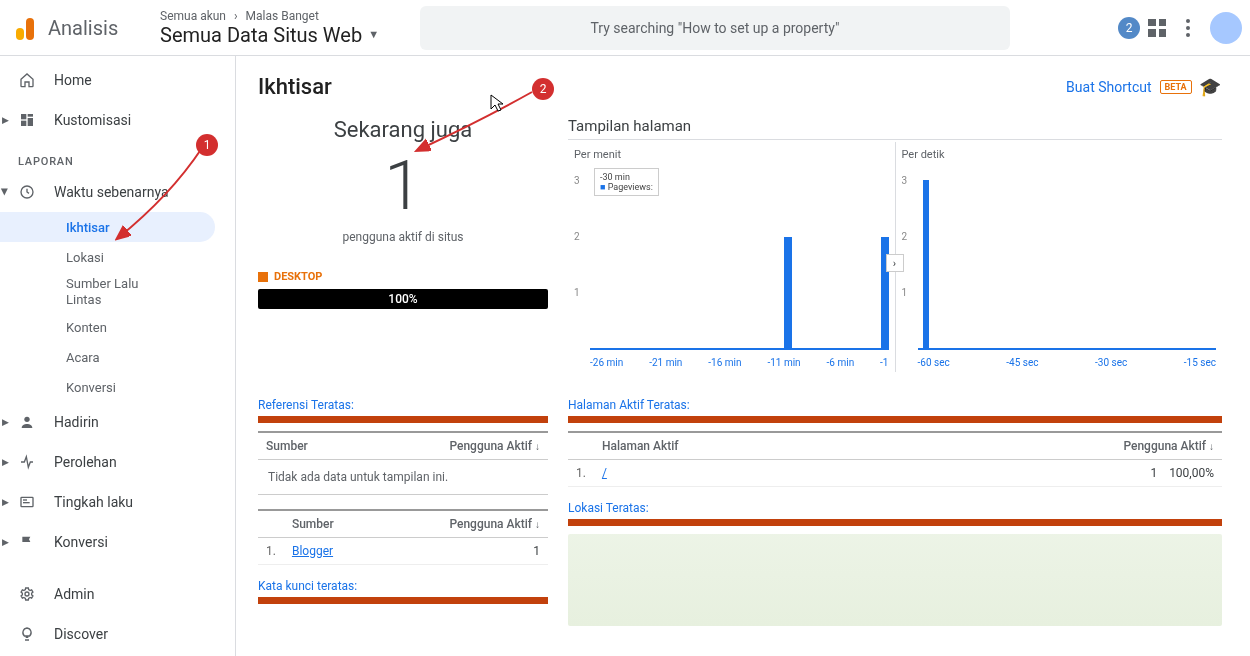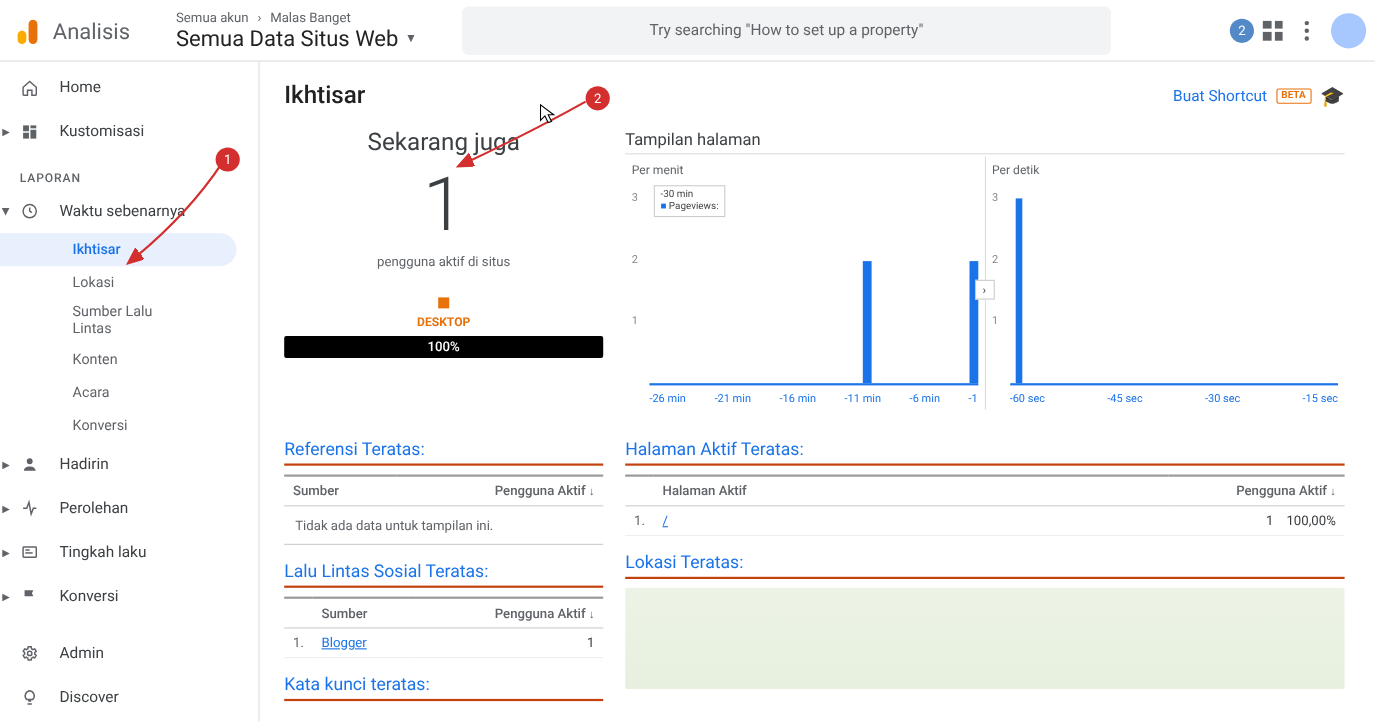--- a/index.html
+++ b/index.html
@@ -46,21 +46,21 @@
     .page-title { font-size: 22px; font-weight: 500; color: #212121; }
     .head-right { margin-left: auto; display: flex; align-items: center; gap: 8px; }
     .shortcut-link { color: #1a73e8; font-size: 14px; }
     .beta-tag { font-size: 9px; color: #e8710a; border: 1px solid #e8710a; padding: 1px 4px; border-radius: 2px; font-weight: 700; }
     
     .realtime-row { display: flex; gap: 20px; margin-top: 18px; }
     .realtime-left { width: 290px; text-align: center; }
     .rt-now { font-size: 22px; color: #3c4043; }
     .rt-count { font-size: 68px; font-weight: 300; line-height: 1; margin: 10px 0; }
     .rt-label { font-size: 12px; color: #5f6368; }
-    .desktop-row { margin-top: 26px; text-align: left; font-size: 11px; color: #e8710a; font-weight: 700; display: flex; align-items: center; gap: 6px; flex-direction: column; }
+    .desktop-row { margin-top: 26px; text-align: left; font-size: 11px; color: #e8710a; font-weight: 700; display: flex; align-items: center; gap: 6px; }
     .desktop-row .sq { width: 10px; height: 10px; background: #e8710a; }
     .pct-bar { margin-top: 6px; height: 20px; background: #000000; color: #fff; font-size: 12px; font-weight: 500; display: flex; align-items: center; justify-content: center; border-radius: 2px; }
     
     .realtime-right { flex: 1; }
     .tph-title { font-size: 15px; color: #3c4043; border-bottom: 1px solid #dadce0; padding-bottom: 4px; }
     .charts-row { display: flex; height: 230px; margin-top: 2px; position: relative; }
     .chart { flex: 1; border-right: 1px solid #dadce0; position: relative; padding: 6px 0 0 6px; }
     .chart:last-child { border-right: 0; }
     .chart-head { font-size: 11px; color: #5f6368; }
     .chart-body { position: absolute; left: 22px; right: 6px; top: 38px; bottom: 22px; border-bottom: 2px solid #1a73e8; }
@@ -68,21 +68,21 @@
     .chart-y span { position: absolute; font-size: 10px; color: #888; transform: translateY(-50%); }
     .chart-x { position: absolute; bottom: 4px; left: 22px; right: 6px; display: flex; justify-content: space-between; font-size: 10px; color: #1a73e8; }
     .bar-v { position: absolute; bottom: 0; width: 8px; background: #1a73e8; }
     .legend-box { position: absolute; top: 26px; left: 26px; border: 1px solid #ccc; background: #fff; padding: 3px 5px; font-size: 9px; color: #444; }
     .chev-toggle { position: absolute; top: 112px; right: -9px; width: 18px; height: 18px; border: 1px solid #ccc; background: #fff; display: flex; align-items: center; justify-content: center; font-size: 11px; z-index: 5; }
     
     
     .tables-row { display: flex; gap: 20px; margin-top: 26px; }
     .t-left { width: 290px; }
     .t-right { flex: 1; }
-    .sec-title { font-size: 16px; color: #1a73e8; border-bottom: 2px solid #c2410c; padding-bottom: 4px; margin-bottom: 8px; }
+    .sec-title { font-size: 12px; color: #1a73e8; border-bottom: 7px solid #c2410c; padding-bottom: 4px; margin-bottom: 8px; }
     table.ga { width: 100%; border-collapse: collapse; font-size: 12px; }
     table.ga th { border-top: 2px solid #999; border-bottom: 1px solid #ccc; padding: 6px 8px; color: #5f6368; font-weight: 500; text-align: left; }
     table.ga th.r { text-align: right; }
     table.ga td { padding: 6px 8px; border-bottom: 1px solid #eee; }
     table.ga td.num { text-align: left; width: 22px; color: #666; }
     table.ga td.r { text-align: right; }
     .link-cell { color: #1a73e8; text-decoration: underline; cursor: pointer; }
     .sort-icon { font-size: 10px; }
     .nodata { text-align: left; padding: 10px; font-size: 12px; color: #5f6368; border-bottom: 1px solid #ccc; }
     .map-placeholder { height: 92px; background: linear-gradient(180deg,#e0ecd6 0%, #d7e6c9 100%); border-radius: 2px; opacity: .6; }
@@ -351,21 +351,20 @@
           <thead>
               <tr>
             <th>Sumber</th>
             <th class="r"><span>Pengguna Aktif</span> <span class="sort-icon">↓</span></th>
           </tr>
             </thead>
         </table>
         <div class="nodata">Tidak ada data untuk tampilan ini.</div>
 
         <div style="height:14px"></div>
-        <div class="sec-title">Lalu Lintas Sosial Teratas:</div>
         <table class="ga">
           <thead>
               <tr>
             <th style="width:24px"></th>
             <th>Sumber</th>
             <th class="r"><span>Pengguna Aktif</span> <span class="sort-icon">↓</span></th>
           </tr>
             </thead>
           <tbody>
             <tr>

